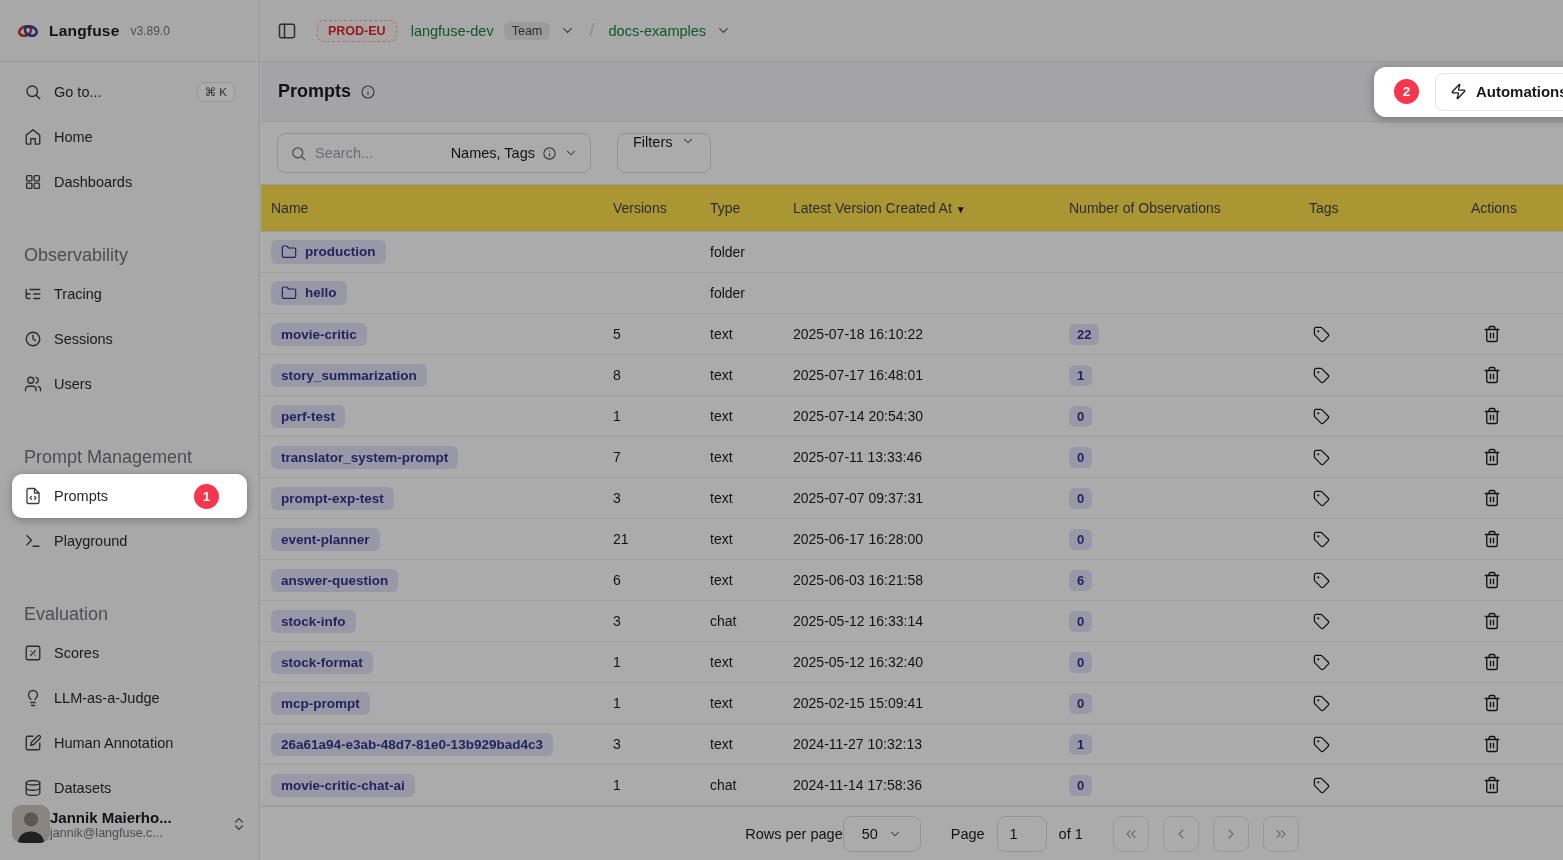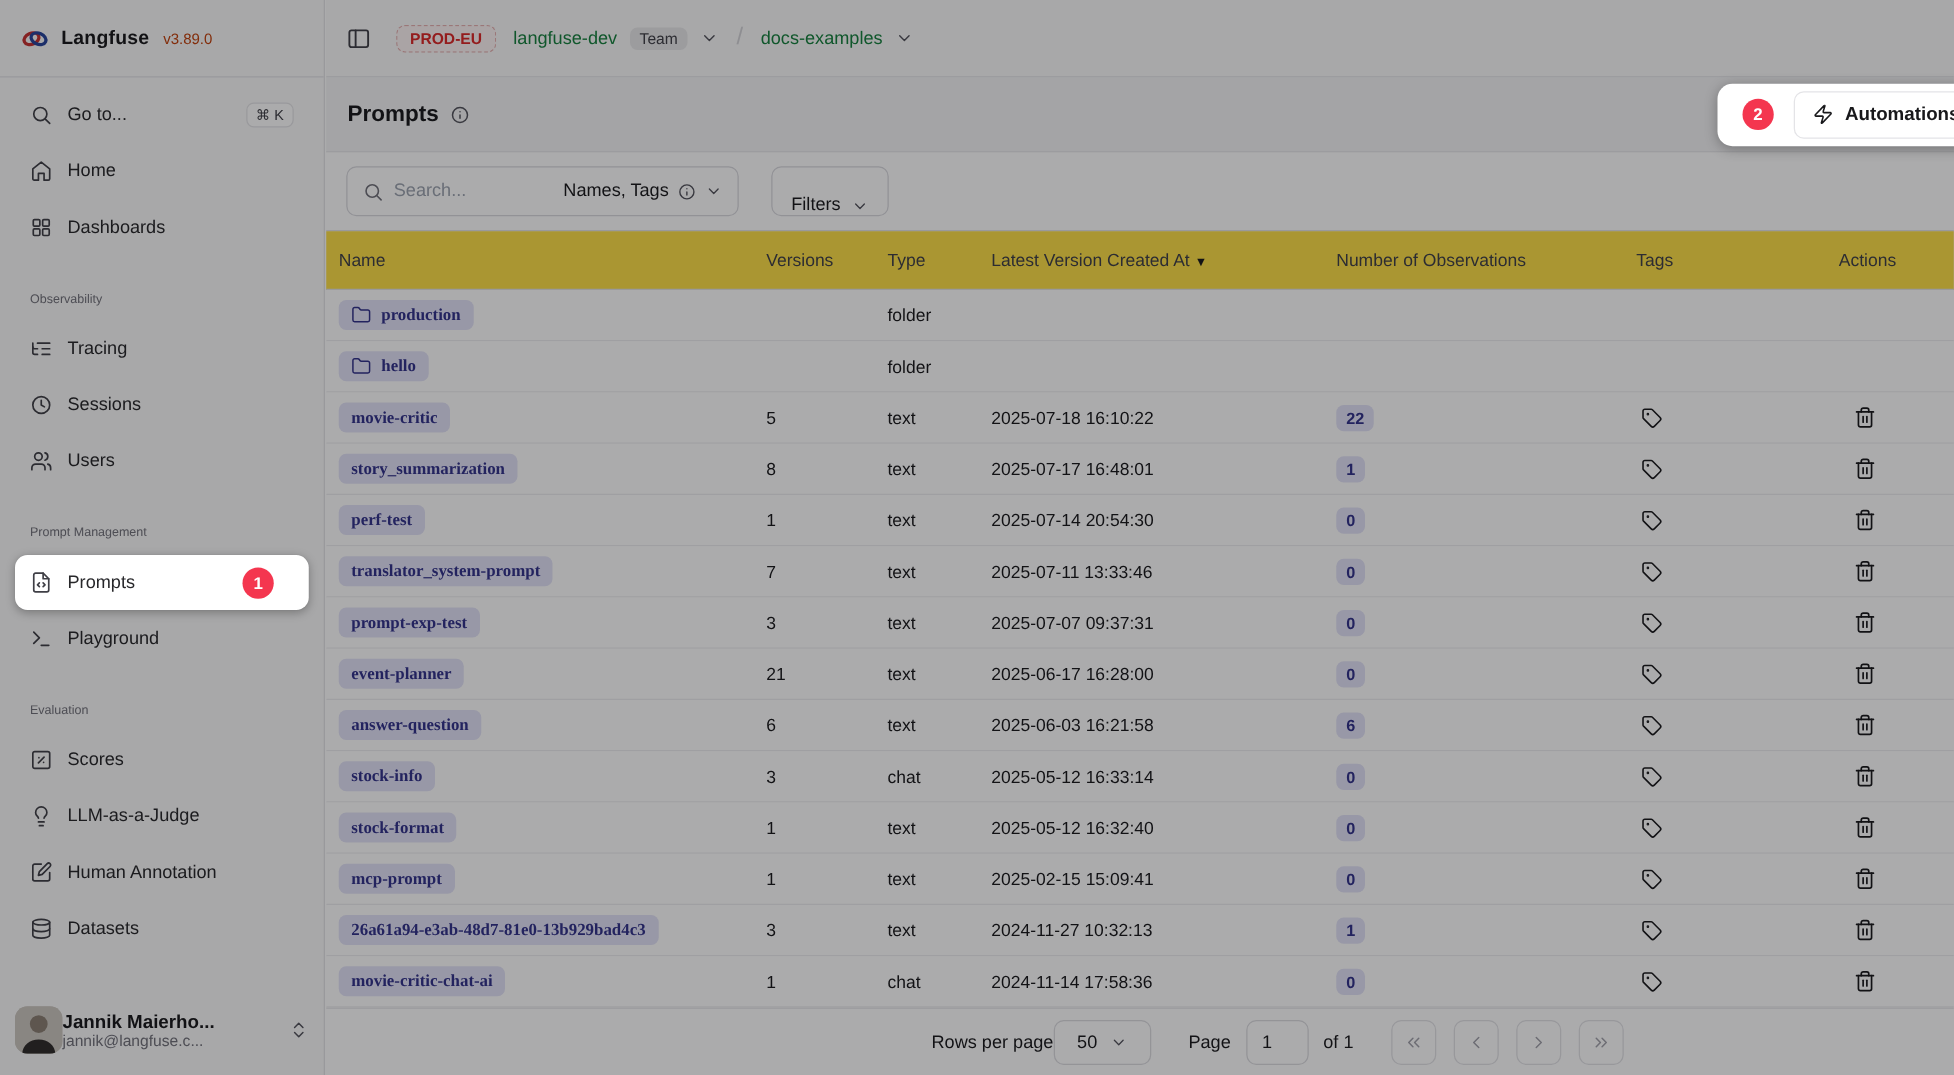--- a/index.html
+++ b/index.html
@@ -7,27 +7,27 @@
   body { font-family:"Liberation Sans","DejaVu Sans",sans-serif; font-size:14px; color:#18181b; background:#fff; position:relative; }
 
   
   .sidebar { position:absolute; left:0; top:0; width:260px; height:860px; background:#fafafa; border-right:1px solid #e4e4e7; display:flex; flex-direction:column; }
   .main { position:absolute; left:261px; top:0; width:1522px; height:860px; background:#fff; display:flex; flex-direction:column; }
 
   
   .logo-row { height:62px; border-bottom:1px solid #e4e4e7; display:flex; align-items:center; gap:9px; padding:0 16px; flex:none; }
   .logo-mark { width:24px; height:24px; flex:none; }
   .brand { font-size:15.5px; font-weight:700; color:#18181b; letter-spacing:.2px; }
-  .version { font-size:12px; color:#c2410c; margin-left:2px; }
+  .version { font-size:12px; color:#737373; margin-left:2px; }
 
   .nav { padding:8px 12px 0 12px; flex:1 1 auto; overflow:hidden; }
   .nav-item { height:44px; margin-bottom:1px; display:flex; align-items:center; gap:12px; padding:0 12px; border-radius:10px; color:#27272a; font-size:14.5px; cursor:pointer; }
   .nav-item .ic { color:#3f3f46; }
   .nav-item.active { position:relative; z-index:60; background:#fff; box-shadow:0 2px 8px rgba(0,0,0,.28), 0 0 0 1px rgba(0,0,0,.02); font-weight:500; }
-  .section-label { margin-top:28px; margin-bottom:9px; padding-left:12px; font-size:10px; font-weight:500; color:#71717a; height:16px; line-height:16px; }
+  .section-label { margin-top:43px; margin-bottom:9px; padding-left:12px; font-size:18px; font-weight:500; color:#71717a; height:16px; line-height:16px; }
   .kbd { margin-left:auto; border:1px solid #e4e4e7; background:#fff; border-radius:6px; font-size:11.5px; color:#3f3f46; padding:2px 7px; }
   .step-badge { width:25px; height:25px; border-radius:50%; background:var(--accent-red,#f4364f); color:#fff; font-size:13.5px; font-weight:700; display:flex; align-items:center; justify-content:center; flex:none; }
   .nav-item .step-badge { margin-left:auto; margin-right:16px; }
 
   .user-row { flex:none; height:64px; display:flex; align-items:center; padding:0 12px 8px 12px; }
   .avatar { width:38px; height:38px; border-radius:10px; overflow:hidden; flex:none; background:#cfcac3; }
   .user-meta { display:flex; flex-direction:column; min-width:0; }
   .user-name { font-size:15px; font-weight:700; color:#18181b; white-space:nowrap; }
   .user-email { font-size:12.5px; color:#71717a; white-space:nowrap; }
   .user-chevrons { margin-left:auto; color:#52525b; }
@@ -50,31 +50,31 @@
   .btn-dark { height:38px; display:flex; align-items:center; gap:8px; padding:0 16px; background:var(--dark-button-bg,#131b2c); color:#fff; border:none; border-radius:8px; font-size:14.5px; font-weight:500; cursor:pointer; }
 
   
   .toolbar { height:63px; background:#fff; border-bottom:1px solid #e4e4e7; display:flex; align-items:center; padding:0 16px; gap:26px; flex:none; }
   .search-box { width:314px; height:40px; border:1px solid #d9d9de; border-radius:8px; display:flex; align-items:center; padding:0 12px; gap:8px; background:#fff; }
   .search-box .ic { color:#71717a; }
   .search-box input { border:none; outline:none; flex:1; min-width:0; font-size:14.5px; font-family:inherit; color:#18181b; background:transparent; }
   .search-box input::placeholder { color:#9ca3af; }
   .search-scope { display:flex; align-items:center; gap:7px; font-size:14.5px; color:#18181b; cursor:pointer; white-space:nowrap; }
   .search-scope .ic { color:#52525b; }
-  .btn-filters { height:40px; display:flex; align-items:flex-end; gap:9px; padding:0 15px; border:1px solid #d9d9de; background:#fff; border-radius:8px; font-size:14.5px; font-weight:500; color:#18181b; cursor:pointer; }
+  .btn-filters { height:40px; display:flex; align-items:flex-start; gap:9px; padding:0 15px; border:1px solid #d9d9de; background:#fff; border-radius:8px; font-size:14.5px; font-weight:500; color:#18181b; cursor:pointer; }
 
   
   .grid { display:grid; grid-template-columns:342px 97px 83px 276px 240px 162px 1fr; align-items:center; }
   .thead { height:47px; background:#fde047; border-bottom:1px solid #e4e4e7; flex:none; }
   .th { padding-left:10px; font-size:14px; font-weight:500; color:#3f3f46; white-space:nowrap; }
   .sort-caret { font-size:10px; color:#18181b; margin-left:4px; }
   .tbody { flex:1 1 auto; overflow:hidden; }
   .tr { height:41px; border-bottom:1px solid #ededf0; background:#fff; }
   .td { padding-left:10px; font-size:14px; color:#18181b; display:flex; align-items:center; min-width:0; }
-  .name-pill { display:inline-flex; align-items:flex-start; gap:8px; background:var(--pill-bg,#e3e3f7); color:var(--pill-text,#31318a); border-radius:6px; padding:4px 10px; font-size:13.5px; font-weight:600; white-space:nowrap; cursor:pointer;font-family:Liberation Serif, serif; }
+  .name-pill { display:inline-flex; align-items:flex-start; gap:8px; background:var(--pill-bg,#e3e3f7); color:var(--pill-text,#31318a); border-radius:6px; padding:4px 10px; font-size:13.5px; font-weight:600; white-space:nowrap; cursor:pointer; }
   .name-pill .ic { color:var(--pill-text,#31318a); }
   .obs-badge { display:inline-flex; align-items:center; justify-content:center; min-width:20px; background:var(--pill-bg,#e3e3f7); color:var(--pill-text,#31318a); border-radius:6px; padding:3px 8px; font-size:13px; font-weight:700; }
   .icon-btn { background:none; border:none; cursor:pointer; color:#18181b; display:inline-flex; padding:4px; }
 
   
   .footer { height:54px; border-top:1px solid #e4e4e7; background:#fff; display:flex; align-items:center; justify-content:center; padding:0 12px; gap:0; flex:none; }
   .footer-label { font-size:14.5px; font-weight:500; color:#18181b; }
   .select-box { width:78px; height:36px; border:1px solid #dcdce0; border-radius:8px; display:flex; align-items:center; justify-content:center; gap:10px; font-size:14.5px; color:#18181b; cursor:pointer; }
   .page-group { display:flex; align-items:center; gap:12px; margin-left:30px; }
   .page-input { width:50px; height:36px; border:1px solid #dcdce0; border-radius:8px; padding:0 12px; font-size:14.5px; font-family:inherit; color:#18181b; outline:none; }

